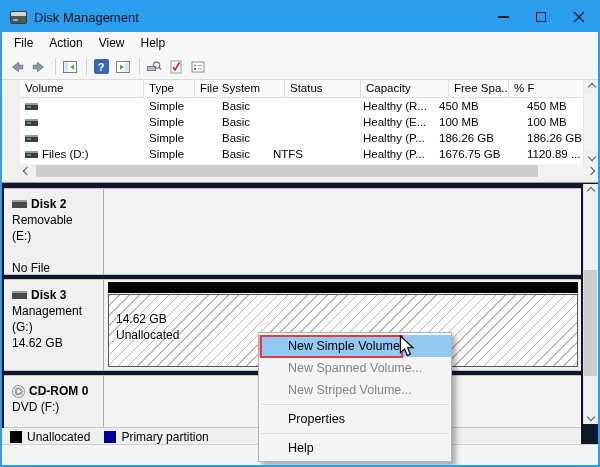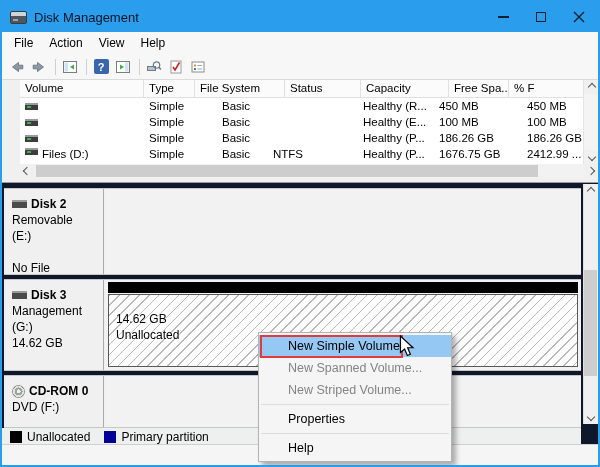--- a/index.html
+++ b/index.html
@@ -28,21 +28,21 @@
   .tb-sep { width:1px; height:16px; background:#cfcfcf; margin:0 4px; }
   .help-badge { width:15px; height:15px; background:#3a66ad; color:#fff; font-weight:bold; font-size:11px; display:flex; align-items:center; justify-content:center; border-radius:2px; }
 
   
   .listview { position:absolute; left:18px; top:78px; right:0; height:98px; background:#fff; }
   .lv-header { display:flex; height:18px; background:#fbfbfb; border-bottom:1px solid #e0e0e0; }
   .lv-h { border-right:1px solid #e0e0e0; padding:2px 4px 0 5px; font-size:11.5px; white-space:nowrap; overflow:hidden; }
   .lv-row { display:flex; height:16px; align-items:center; }
   .lv-c { padding:0 4px 0 5px; font-size:11.5px; white-space:nowrap; overflow:hidden; }
   .c0{width:124px;} .c1{width:73px;} .c2{width:51px;} .c3{width:90px;} .c4{width:76px;} .c5{width:88px;} .c6{width:60px;} .c7{flex:1;}
-  .vol-cell { display:flex; align-items:flex-start; gap:4px; }
+  .vol-cell { display:flex; align-items:center; gap:4px; }
   .vol-ico { width:13px; height:7px; background:linear-gradient(180deg,#9a9a9a 0 2px,#3d3d3d 2px); position:relative; flex:0 0 auto; }
   .vol-ico::after { content:""; position:absolute; left:2px; top:3px; width:4px; height:2px; background:#3fae49; }
 
   
   .chev { display:inline-block; width:6px; height:6px; border-right:1.5px solid #555; border-bottom:1.5px solid #555; }
   .chev.up{transform:rotate(-135deg);} .chev.down{transform:rotate(45deg);}
   .chev.left{transform:rotate(135deg);} .chev.right{transform:rotate(-45deg);}
   .sb-btn { position:absolute; display:flex; align-items:center; justify-content:center; background:#f0f0f0; }
   .lv-vscroll { position:absolute; right:0; top:0; width:15px; height:84px; background:#f4f4f4; border-left:1px solid #e4e4e4; }
   .lv-hscroll { position:absolute; left:0; bottom:0; right:0; height:14px; background:#f2f2f2; }
@@ -221,21 +221,21 @@
     <div class="lv-row">
       <div class="lv-c c0 vol-cell">
           <span class="vol-ico"></span>
           <span>Files (D:)</span>
         </div>
       <div class="lv-c c1">Simple</div>
       <div class="lv-c c2">Basic</div>
       <div class="lv-c c3">NTFS</div>
       <div class="lv-c c4">Healthy (P...</div>
       <div class="lv-c c5">1676.75 GB</div>
-      <div class="lv-c c6">2412.99 ...</div>
+      <div class="lv-c c6">1120.89 ...</div>
       <div class="lv-c c7">83 %</div>
     </div>
 
     <div class="lv-vscroll">
       <div class="sb-btn" style="left:0;top:0;width:15px;height:14px;">
           <span class="chev up"></span>
         </div>
       <div class="sb-btn" style="left:0;bottom:0;width:15px;height:14px;">
           <span class="chev down"></span>
         </div>

